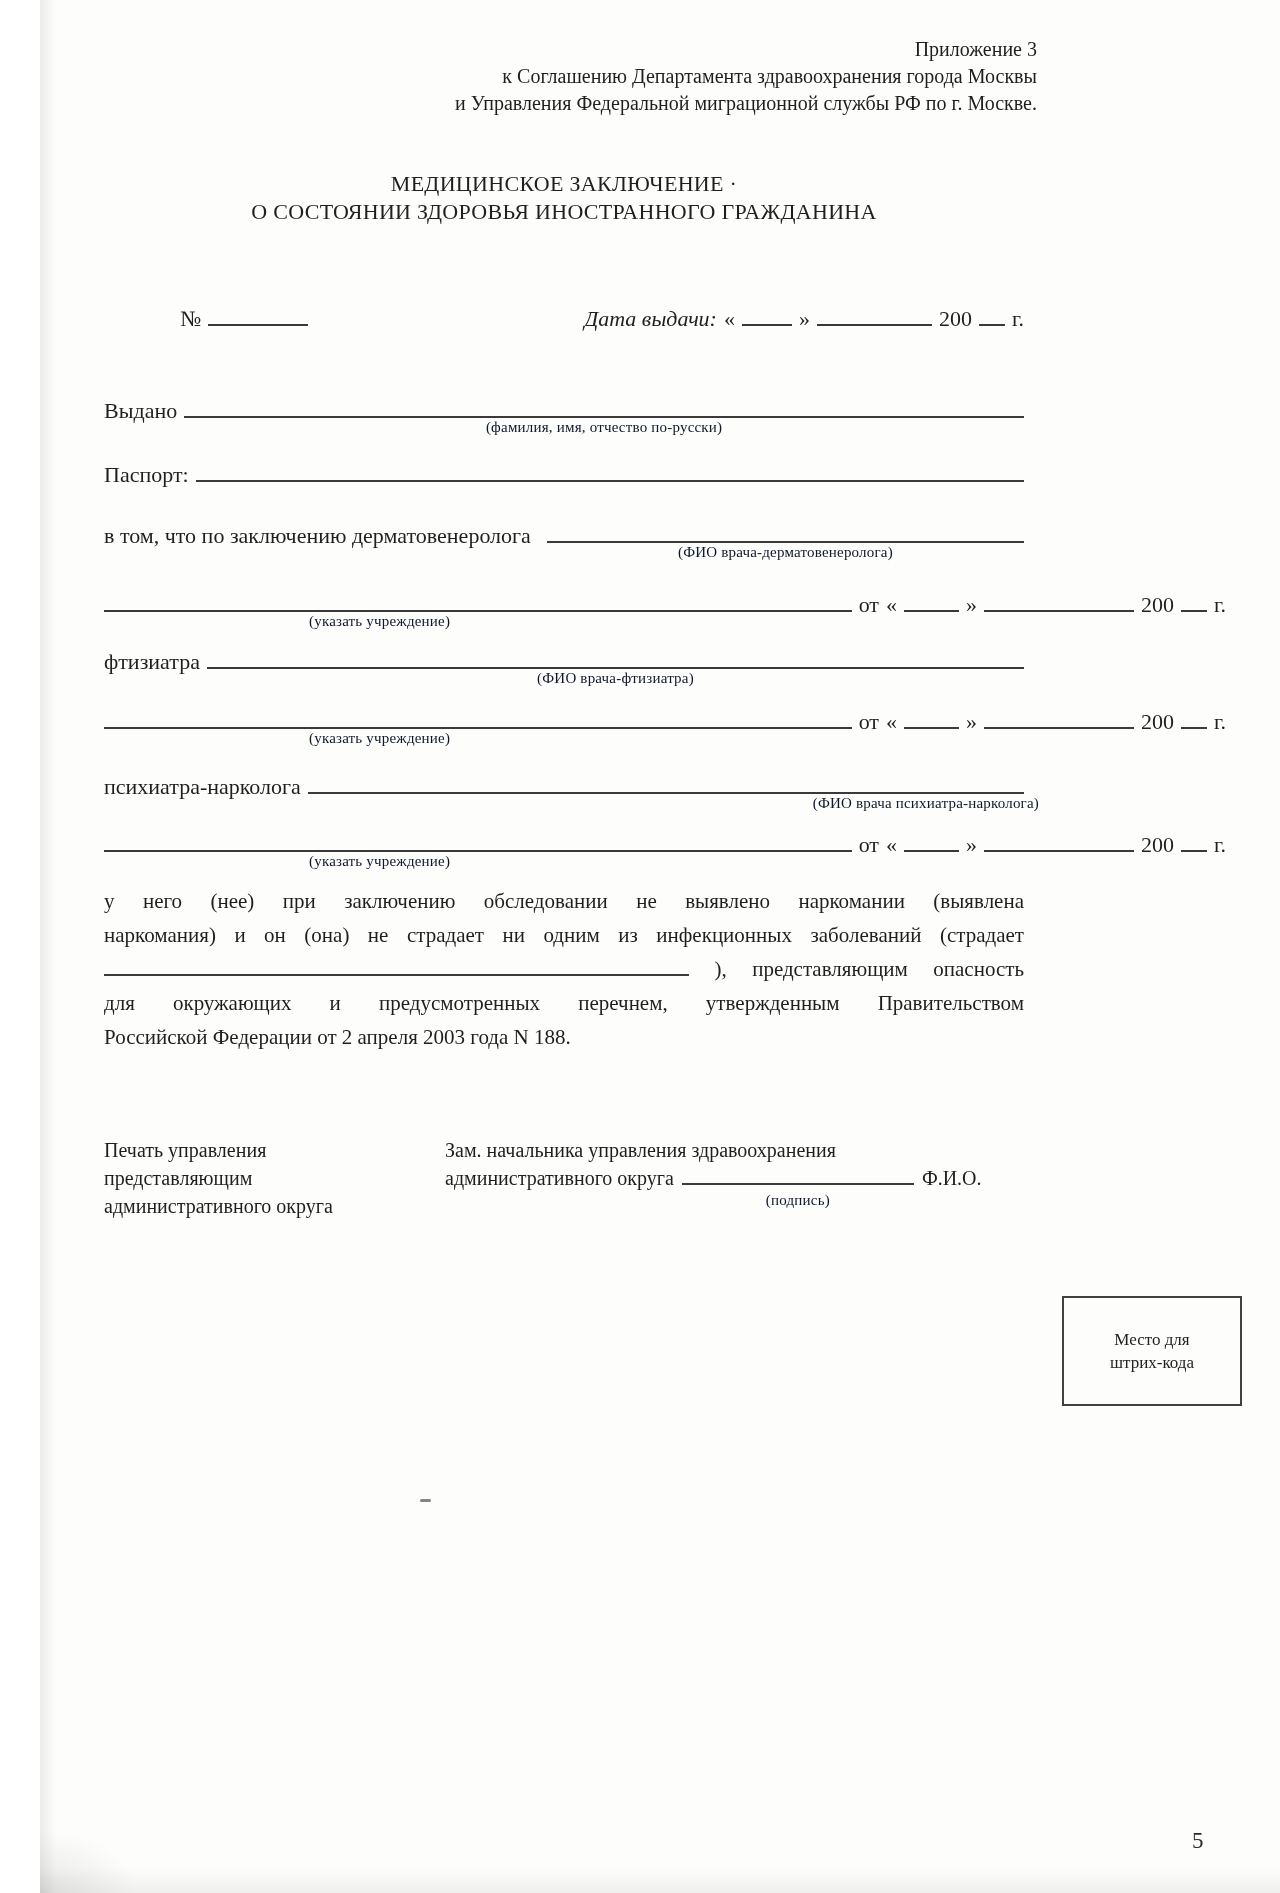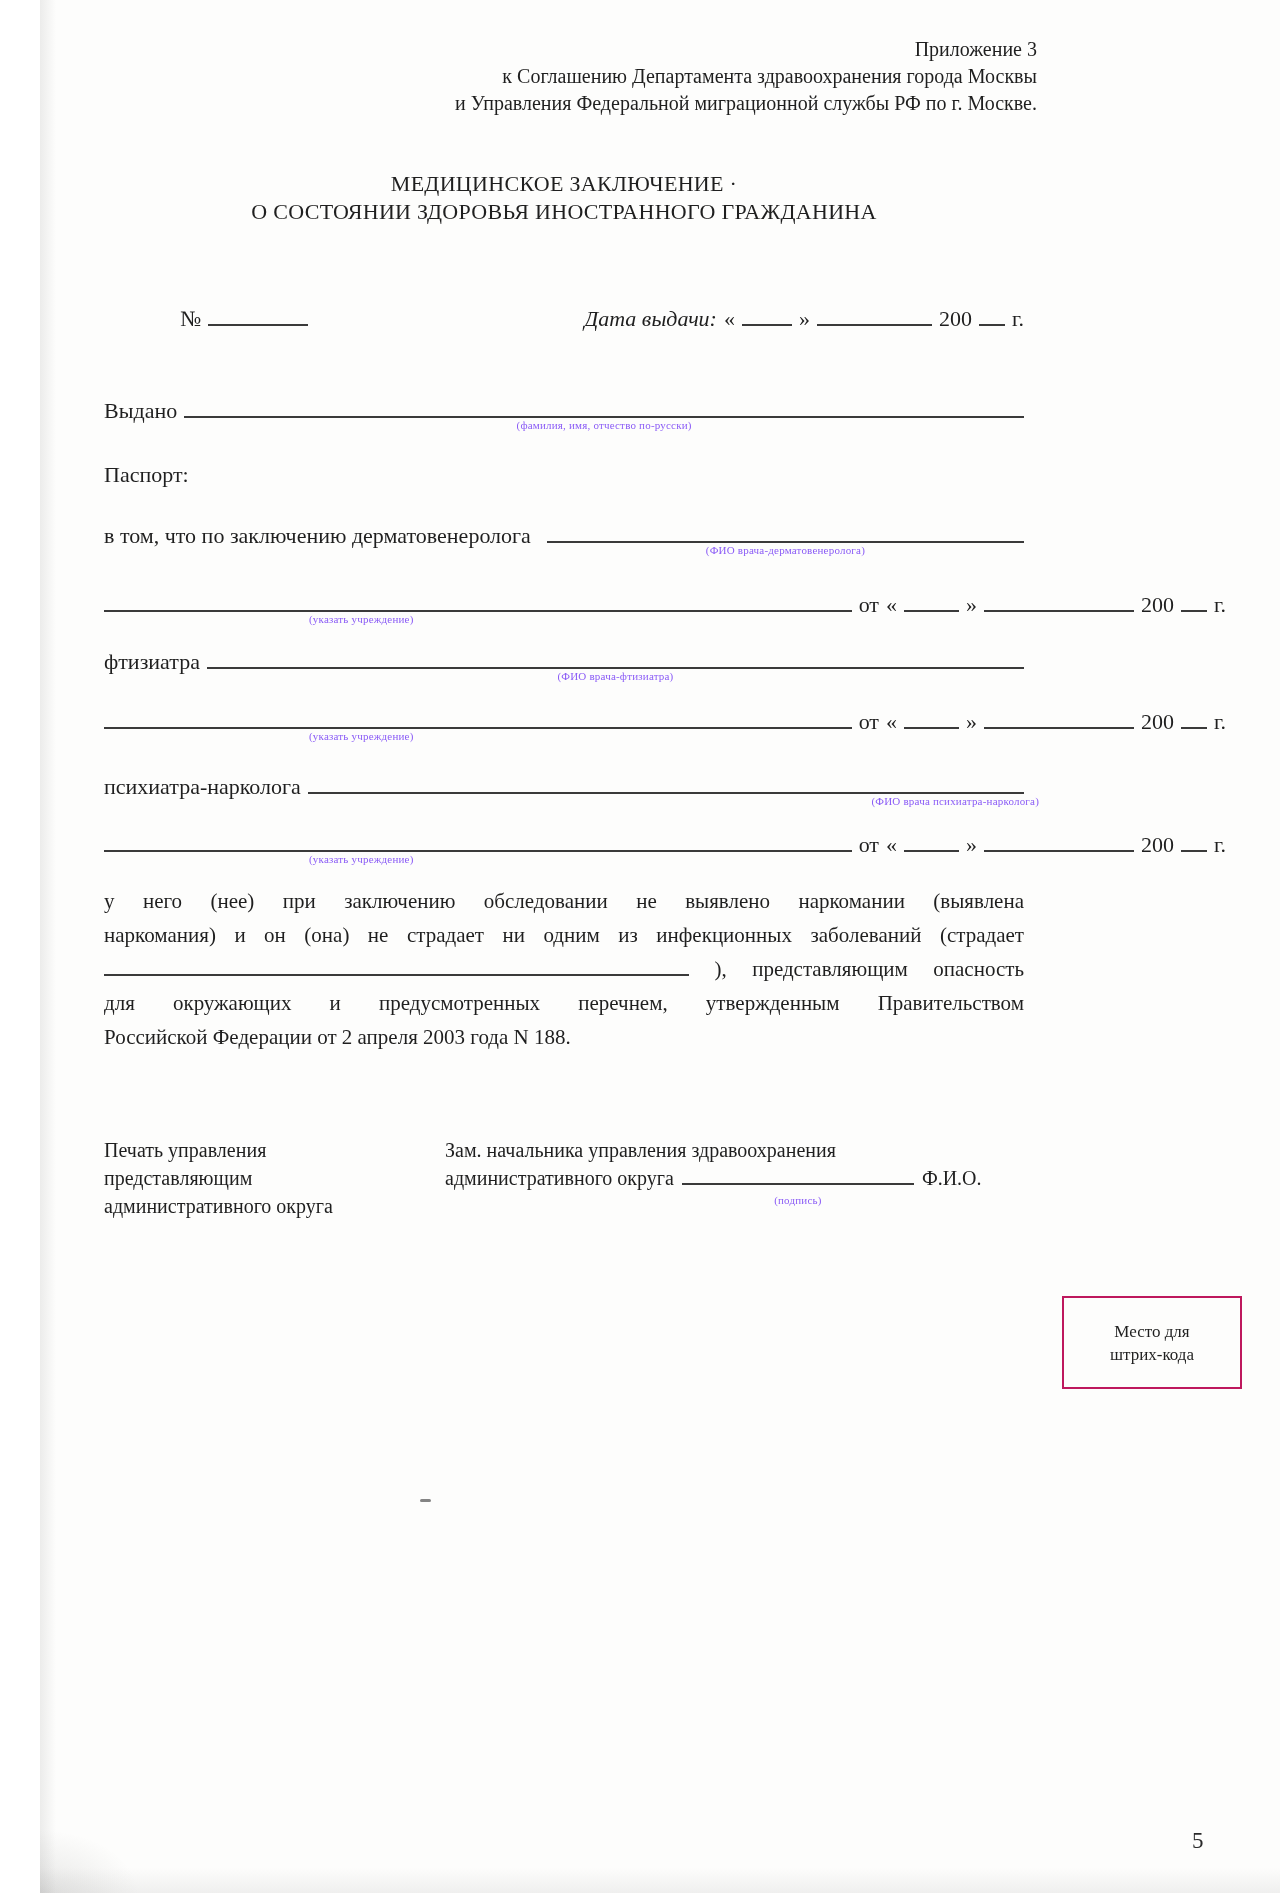--- a/index.html
+++ b/index.html
@@ -31,38 +31,38 @@
   .r { display:flex; align-items:baseline; white-space:nowrap; font-size:22px; gap:7px; }
   .grow { flex:1 1 auto; }
   .mla { margin-left:auto;font-style:italic; }
 
   .blank { position:relative; height:18px; border-bottom:2px solid #3a3a3a; display:inline-block; }
   .w26 { width:26px; } .w50 { width:50px; } .w55 { width:55px; }
   .w100 { width:100px; } .w115 { width:115px; } .w150 { width:150px; } .w232 { width:232px; }
 
   .cap {
     position:absolute; top:calc(100% + 3px); left:50%; transform:translateX(-50%);
-    font-size:11px; color:#8b5cf6; white-space:nowrap; letter-spacing:0.2px;text-align:right;
+    font-size:15px; color:#0f172a; white-space:nowrap; letter-spacing:0.2px;text-align:right;
   }
   .cap-left { left:205px; transform:none; }
   .cap-right { left:auto; transform:none; right:-15px; }
 
   .para { width:920px; font-size:21px; line-height:34px; }
   .pline { text-align:justify; text-align-last:justify; }
   .pline-last { text-align:left; }
   .iblank { display:inline-block; width:585px; height:12px; border-bottom:2px solid #3a3a3a; }
 
   .sig { display:flex; width:920px; font-size:20px; line-height:28px; }
   .sig-left { width:341px; }
   .sig-right { flex:1 1 auto; }
   .sig-row { display:flex; align-items:baseline; gap:8px; white-space:nowrap; font-size:20px; }
 
   .barcode {
-    position:absolute; left:1022px; top:1296px; width:180px; height:93px;
-    border:2px solid #be185d; background:#fdfdfc;
+    position:absolute; left:1022px; top:1296px; width:180px; height:110px;
+    border:2px solid #404040; background:#fdfdfc;
     display:flex; flex-direction:column; justify-content:center; align-items:center;
     font-size:17px; line-height:23px; text-align:center;
   }
   .pagenum { position:absolute; left:1152px; top:1828px; font-size:23px; color:#2a2a2a; }
   .artifact-dash {
     position:absolute; left:380px; top:1499px; width:11px; height:3px;
     background:#6e6e6e; border-radius:2px; opacity:0.85;
   }
 </style>
 </head>
@@ -95,21 +95,21 @@
       <span>г.</span>
     </div>
 
     <div class="r abs" style="top:398px; width:920px;">
       <span>Выдано</span>
       <span class="blank grow">
         <span class="cap">(фамилия, имя, отчество по-русски)</span>
       </span>
     </div>
 
-    <div class="r abs" style="top:462px; width:920px;flex-direction:column;">
+    <div class="r abs" style="top:462px; width:920px;">
       <span>Паспорт:</span>
       <span class="blank grow"></span>
     </div>
 
     <div class="r abs" style="top:523px; width:920px;gap:16px;">
       <span>в том, что по заключению дерматовенеролога</span>
       <span class="blank grow">
         <span class="cap">(ФИО врача-дерматовенеролога)</span>
       </span>
     </div>

